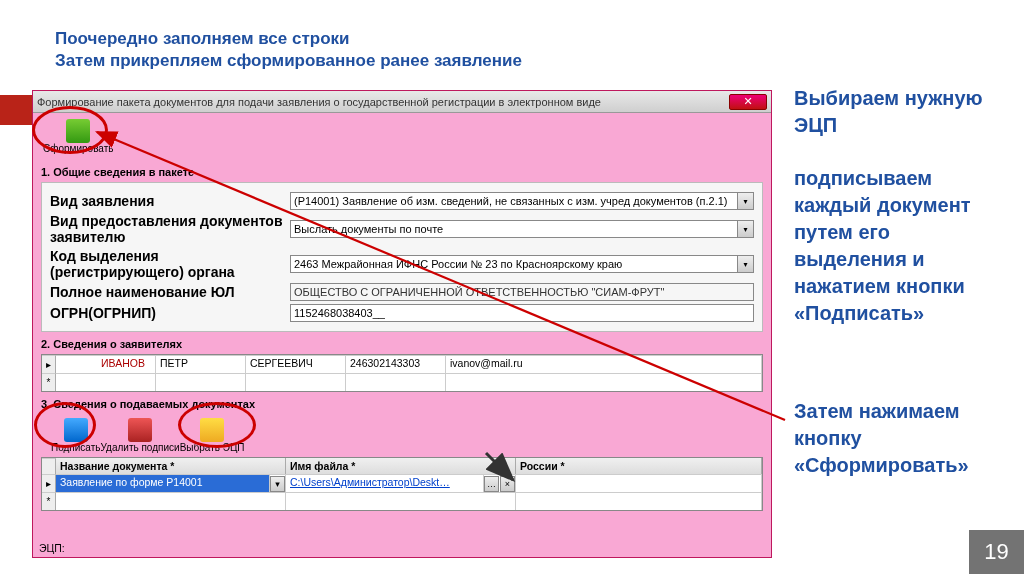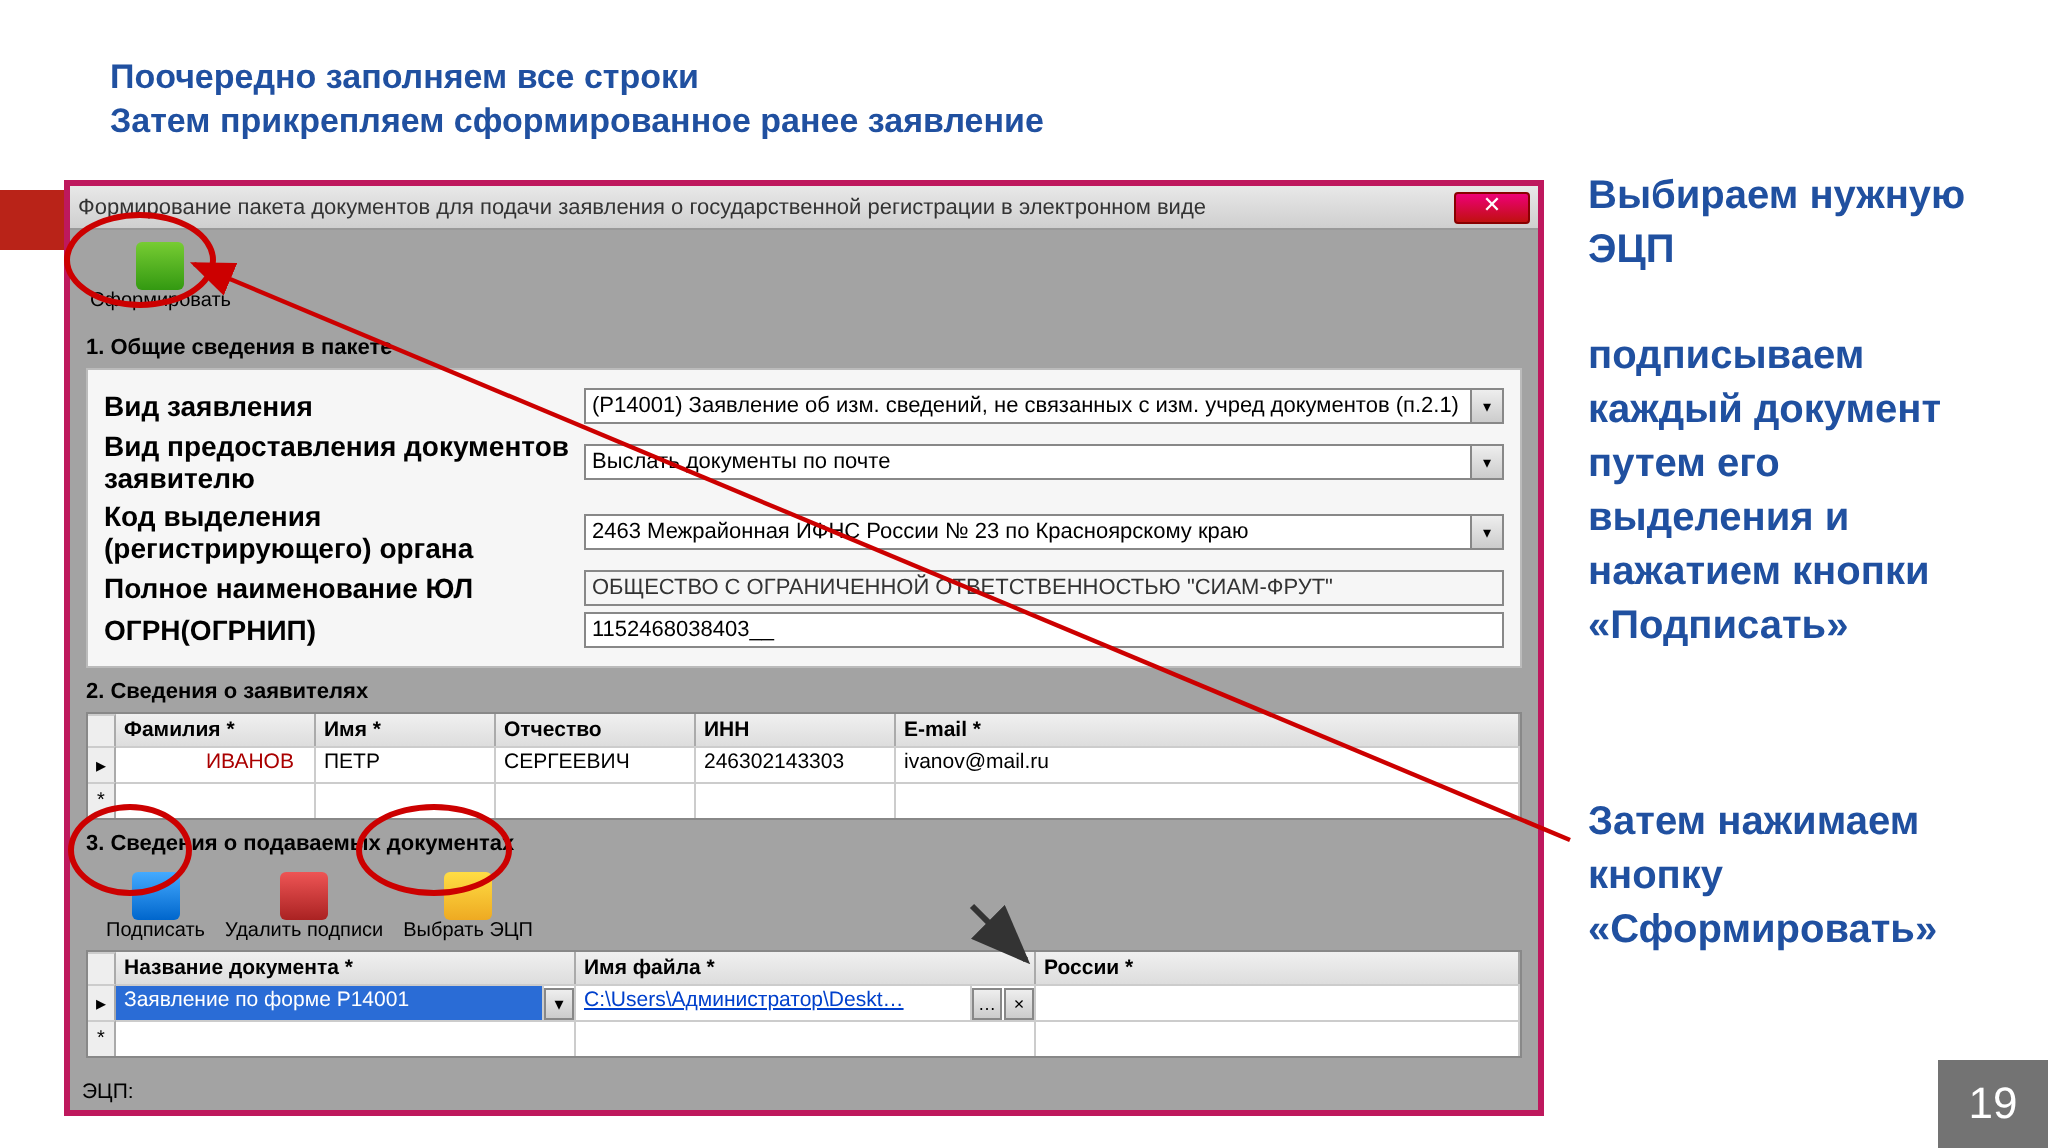--- a/index.html
+++ b/index.html
@@ -8,21 +8,21 @@
   .top-instructions { position: absolute; top: 28px; left: 55px; color: #2050a0; font-size: 17px; font-weight: bold; line-height: 1.3; }
   .red-bar { position: absolute; left: 0; top: 95px; width: 34px; height: 30px; background: #b92318; }
   
   .side-text { position: absolute; right: 30px; color: #2050a0; font-size: 20px; font-weight: bold; line-height: 1.35; width: 200px; }
   .side-text.t1 { top: 85px; }
   .side-text.t2 { top: 165px; }
   .side-text.t3 { top: 398px; }
   
   .page-num { position: absolute; right: 0; bottom: 0; width: 55px; height: 44px; background: #737373; color: #fff; font-size: 22px; display: flex; align-items: center; justify-content: center; }
   
-  .app-window { position: absolute; left: 32px; top: 90px; width: 740px; height: 468px; border: 3px solid #be185d; background: #a3a3a3; font-size: 11px; }
+  .app-window { position: absolute; left: 32px; top: 90px; width: 740px; height: 468px; border: 1px solid #be185d; background: #f9a8d4; font-size: 11px; }
   .titlebar { height: 22px; background: linear-gradient(#e8e8e8,#cfcfcf); border-bottom: 1px solid #999; display: flex; align-items: center; padding: 0 4px; }
   .titlebar-text { flex: 1; font-size: 11px; color: #333; white-space: nowrap; overflow: hidden; }
   .close-btn { width: 38px; height: 16px; background: linear-gradient(#e07,#c01010); border: 1px solid #800; border-radius: 2px; color: #fff; display: flex; align-items: center; justify-content: center; font-size: 11px; line-height: 1; }
   
   .toolbar { padding: 6px 10px; }
   .tb-btn { display: inline-flex; flex-direction: column; align-items: center; font-size: 10px; text-align: center; cursor: pointer; }
   .tb-icon { width: 24px; height: 24px; border-radius: 3px; }
   .ic-green { background: linear-gradient(#7c3,#391); }
   .ic-blue  { background: linear-gradient(#4af,#06c); }
   .ic-red   { background: linear-gradient(#e55,#a22); }
@@ -41,21 +41,21 @@
   .num-input { width: 200px; }
   
   .grid { border: 1px solid #888; background: #fff; }
   .grid-header { display: flex; background: linear-gradient(#f0f0f0,#ddd); }
   .gh-cell { border-right: 1px solid #aaa; padding: 2px 4px; font-weight: bold; font-size: 10.5px; }
   .grid-row { display: flex; height: 18px; }
   .gr-cell { border-right: 1px solid #ccc; border-top: 1px solid #ccc; padding: 1px 4px; font-size: 10.5px; overflow: hidden; white-space: nowrap; }
   .row-marker { width: 14px; border-right: 1px solid #aaa; border-top: 1px solid #ccc; background: #eee; display: flex; align-items: center; justify-content: center; font-size: 10px; }
   .sel-cell { background: #fff; color: #a00; font-weight: normal; padding-left: 45px; }
   
-  .toolbar3 { display: flex; gap: 10px; padding: 4px 10px; align-items: flex-end; }
+  .toolbar3 { display: flex; gap: 0; padding: 4px 10px; align-items: flex-end; }
   
   .doc-row .sel { background: #2a6cd6; color: #fff; }
   .link { color: #0040cc; text-decoration: underline; }
   .mini-btn { width: 16px; height: 16px; background: linear-gradient(#eee,#ccc); border: 1px solid #888; display: inline-flex; align-items: center; justify-content: center; font-size: 9px; }
   
   .ecp-status { position: absolute; left: 6px; bottom: 3px; font-size: 10.5px; }
   
   .circle { position: absolute; border: 3px solid #c00; border-radius: 50%; pointer-events: none; }
   .c1 { left: 32px; top: 106px; width: 76px; height: 48px; }
   .c2 { left: 34px; top: 402px; width: 62px; height: 46px; }
@@ -126,28 +126,20 @@
         <div class="form-field">
           <div class="text-input num-input">1152468038403__</div>
         </div>
       </div>
     </div>
   </div>
 
   <div class="section">
     <div class="section-title">2. Сведения о заявителях</div>
     <div class="grid">
-      <div class="grid-header">
-        <div class="row-marker"></div>
-        <div class="gh-cell" style="width:100px">Фамилия *</div>
-        <div class="gh-cell" style="width:90px">Имя *</div>
-        <div class="gh-cell" style="width:100px">Отчество</div>
-        <div class="gh-cell" style="width:100px">ИНН</div>
-        <div class="gh-cell" style="flex:1">E-mail *</div>
-      </div>
       <div class="grid-row">
         <div class="row-marker">▸</div>
         <div class="gr-cell sel-cell" style="width:100px">ИВАНОВ</div>
         <div class="gr-cell" style="width:90px">ПЕТР</div>
         <div class="gr-cell" style="width:100px">СЕРГЕЕВИЧ</div>
         <div class="gr-cell" style="width:100px">246302143303</div>
         <div class="gr-cell" style="flex:1">ivanov@mail.ru</div>
       </div>
       <div class="grid-row">
         <div class="row-marker">*</div>

